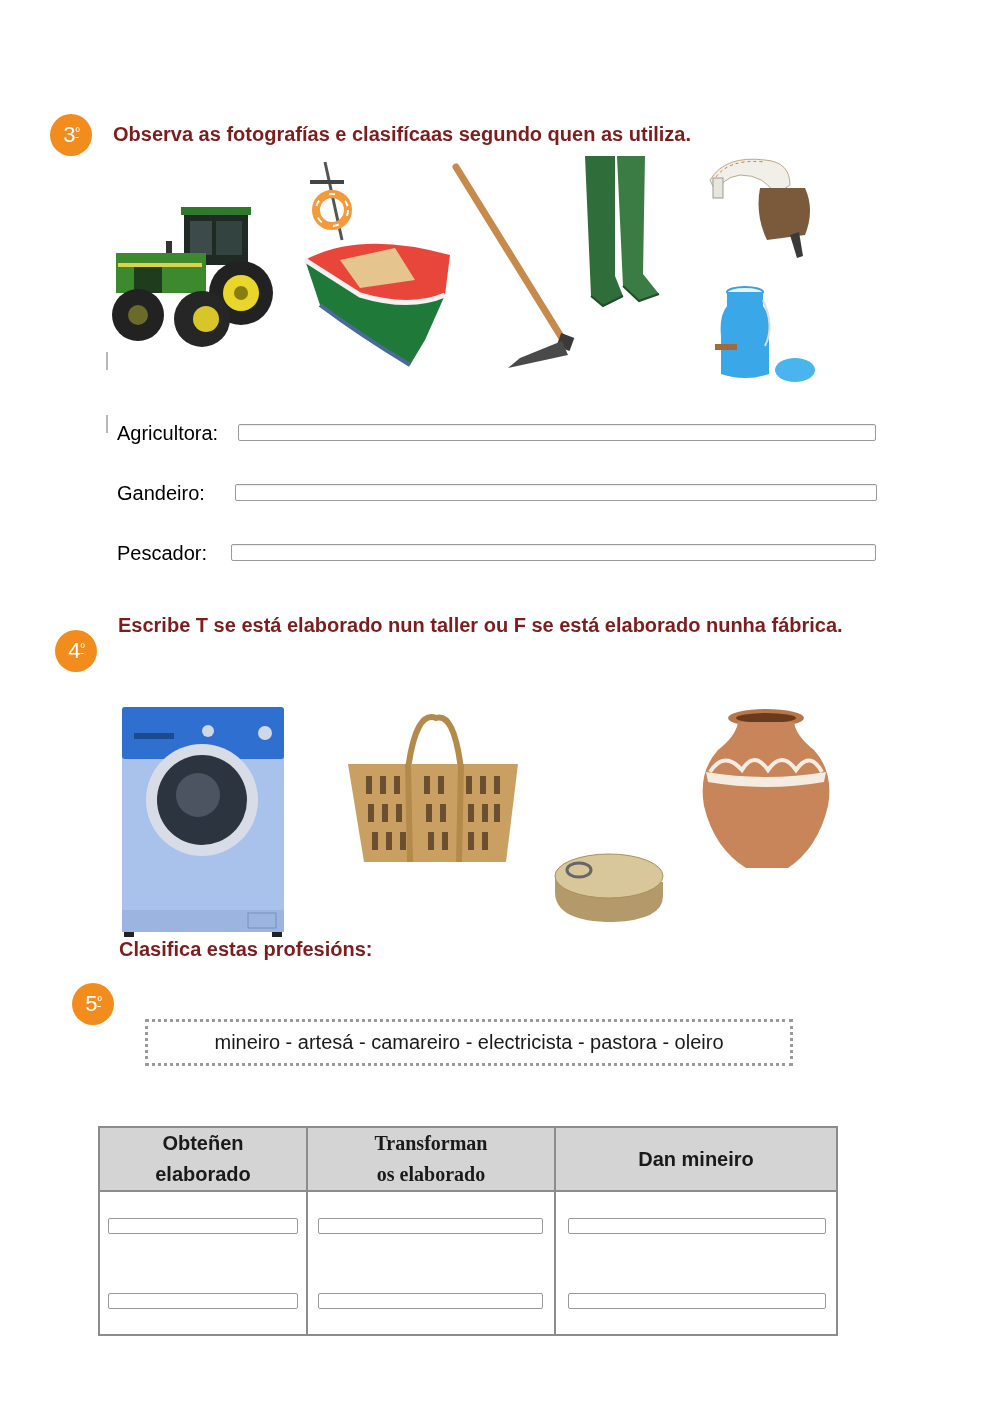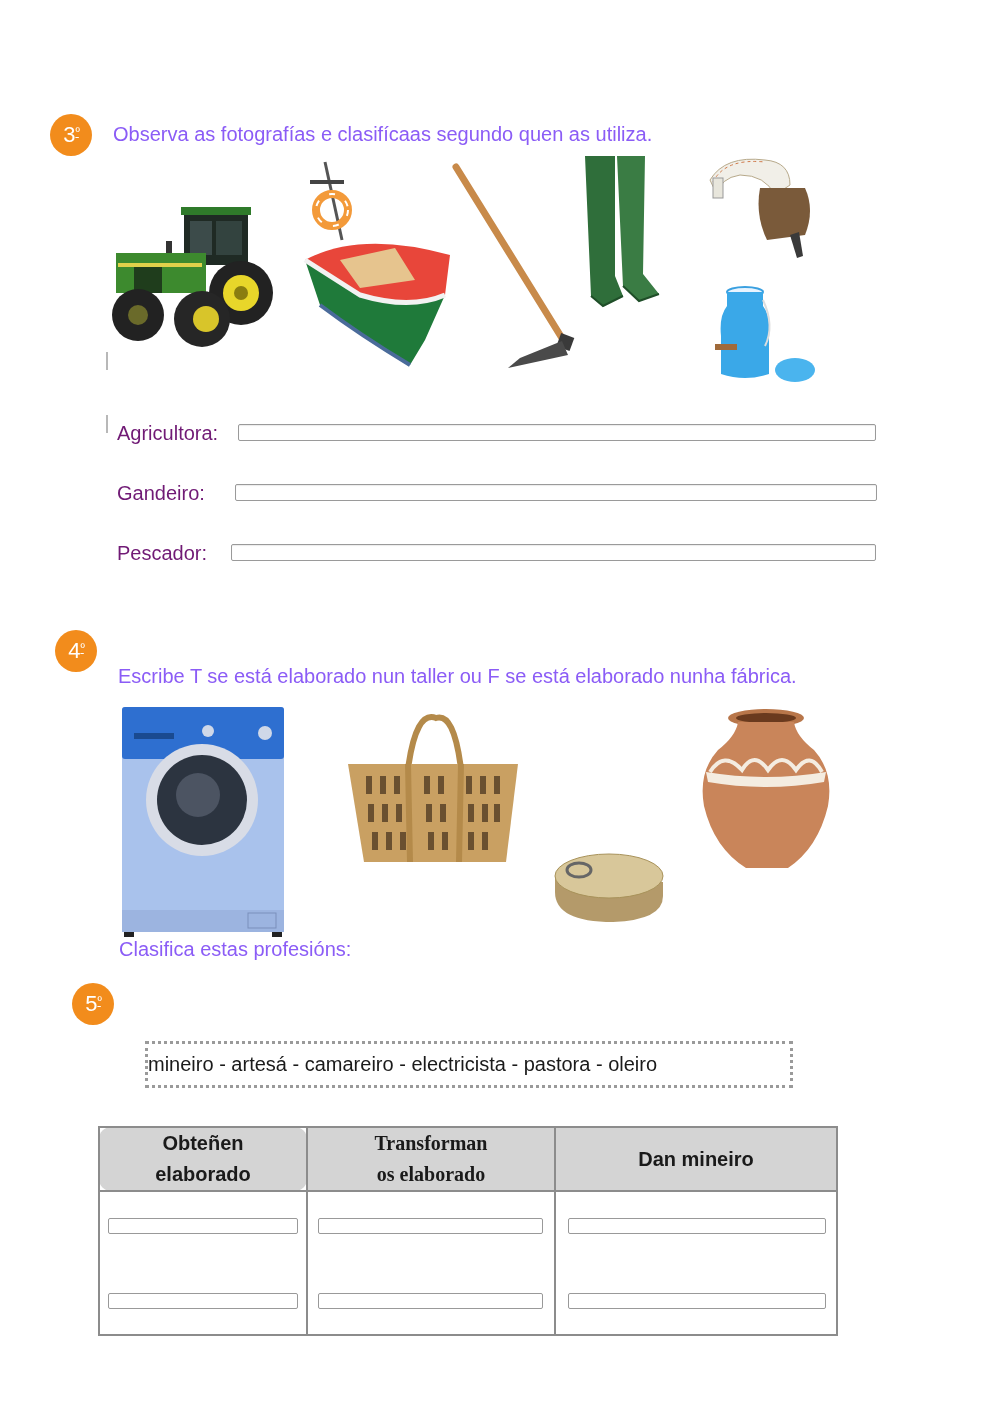--- a/index.html
+++ b/index.html
@@ -2,28 +2,28 @@
 <html><head>
 <meta charset="utf-8">
 <style>
   html, body { margin: 0; padding: 0; background: #ffffff; }
   body { width: 1000px; height: 1413px; position: relative; overflow: hidden;
          font-family: "Liberation Sans", "DejaVu Sans", sans-serif; color: #1a1a1a; }
   .badge { position: absolute; width: 42px; height: 42px; border-radius: 50%;
            background: #f28c1c; color: #fff; font-size: 22px; font-weight: normal;
            display: flex; align-items: center; justify-content: center; letter-spacing: -1px; }
   .badge .ord { font-size: 12px; text-decoration: underline; margin-left: 1px; margin-top: -6px; }
-  .instr { position: absolute; font-size: 20px; color: #8b5cf6; white-space: nowrap; }
-  .lbl { position: absolute; font-size: 20px; color: #701a75; white-space: nowrap; }
+  .instr { position: absolute; font-size: 20px; color: #7f1d1d; white-space: nowrap; font-weight: bold; }
+  .lbl { position: absolute; font-size: 20px; color: #000000; white-space: nowrap; }
   .field { position: absolute; height: 15px; border: 1px solid #9a9a9a; border-radius: 2px;
            background: #fff; box-shadow: inset 0 1px 1px rgba(0,0,0,0.08); box-sizing: border-box; }
   .tick { position: absolute; width: 2px; height: 18px; background: #b8b8b8; }
-  .wordbox { position: absolute; left: 145px; top: 1041px; width: 648px; height: 47px;
+  .wordbox { position: absolute; left: 145px; top: 1019px; width: 648px; height: 47px;
              border: 3px dotted #9a9a9a; box-sizing: border-box; display: flex;
-             align-items: center; font-size: 20px; color: #1a1a1a; }
+             align-items: center; justify-content: center; font-size: 20px; color: #1a1a1a; }
   table.cls { position: absolute; left: 98px; top: 1126px; width: 740px; border-collapse: collapse;
               border: 2px solid #8c8c8c; }
   table.cls th { background: #d4d4d4; border: 2px solid #8c8c8c; height: 62px; font-size: 20px;
                  font-weight: bold; color: #1a1a1a; line-height: 31px; padding: 0; }
   table.cls td { border: 2px solid #8c8c8c; height: 142px; vertical-align: top; position: relative; padding: 0; }
   .cellfield { position: absolute; left: 8px; right: 8px; height: 16px; border: 1px solid #999;
                border-radius: 2px; box-sizing: border-box; background: #fff; }
   svg { position: absolute; overflow: visible; }
 </style>
 </head>
@@ -103,21 +103,21 @@
 <div class="lbl" style="left:117px; top:482px;text-align:right;">Gandeiro:</div>
 <div class="field" style="left:235px; top:484px; width:642px; height:17px;"></div>
 
 <div class="lbl" style="left:117px; top:542px;">Pescador:</div>
 <div class="field" style="left:231px; top:544px; width:645px; height:17px;"></div>
 
 <div class="badge" style="left:55px; top:630px;">
   <span>4</span>
     <span class="ord">º</span>
 </div>
-<div class="instr" style="left:118px; top:665px;">Escribe T se está elaborado nun taller ou F se está elaborado nunha fábrica.</div>
+<div class="instr" style="left:118px; top:614px;">Escribe T se está elaborado nun taller ou F se está elaborado nunha fábrica.</div>
 
 <svg style="left:120px; top:705px;" width="166" height="234" viewBox="0 0 166 234">
   <rect x="2" y="2" width="162" height="225" rx="3" fill="#a9c2ec"></rect>
   <rect x="2" y="2" width="162" height="52" rx="3" fill="#2e6fd0"></rect>
   <rect x="14" y="28" width="40" height="6" fill="#1a4a90"></rect>
   <circle cx="88" cy="26" r="6" fill="#cfd8e8"></circle>
   <circle cx="145" cy="28" r="7" fill="#cfd8e8"></circle>
   <circle cx="82" cy="95" r="56" fill="#d8dce6"></circle>
   <circle cx="82" cy="95" r="45" fill="#2c3440"></circle>
   <circle cx="78" cy="90" r="22" fill="#4c5462"></circle>
@@ -179,21 +179,21 @@
 </div>
 <div class="instr" style="left:119px; top:938px;">Clasifica estas profesións:</div>
 
 <div class="wordbox">
   <span>mineiro - artesá - camareiro - electricista - pastora - oleiro</span>
 </div>
 
 <table class="cls">
   <thead>
     <tr>
-      <th style="width:206px;border-radius:12px;">
+      <th style="width:206px;">
         <span>Obteñen</span><br>
         <span>elaborado</span>
       </th>
       <th style="width:246px;font-family:Liberation Serif, serif;">
         <span>Transforman</span><br>
         <span>os elaborado</span>
       </th>
       <th>
         <span>Dan mineiro</span>
       </th>

